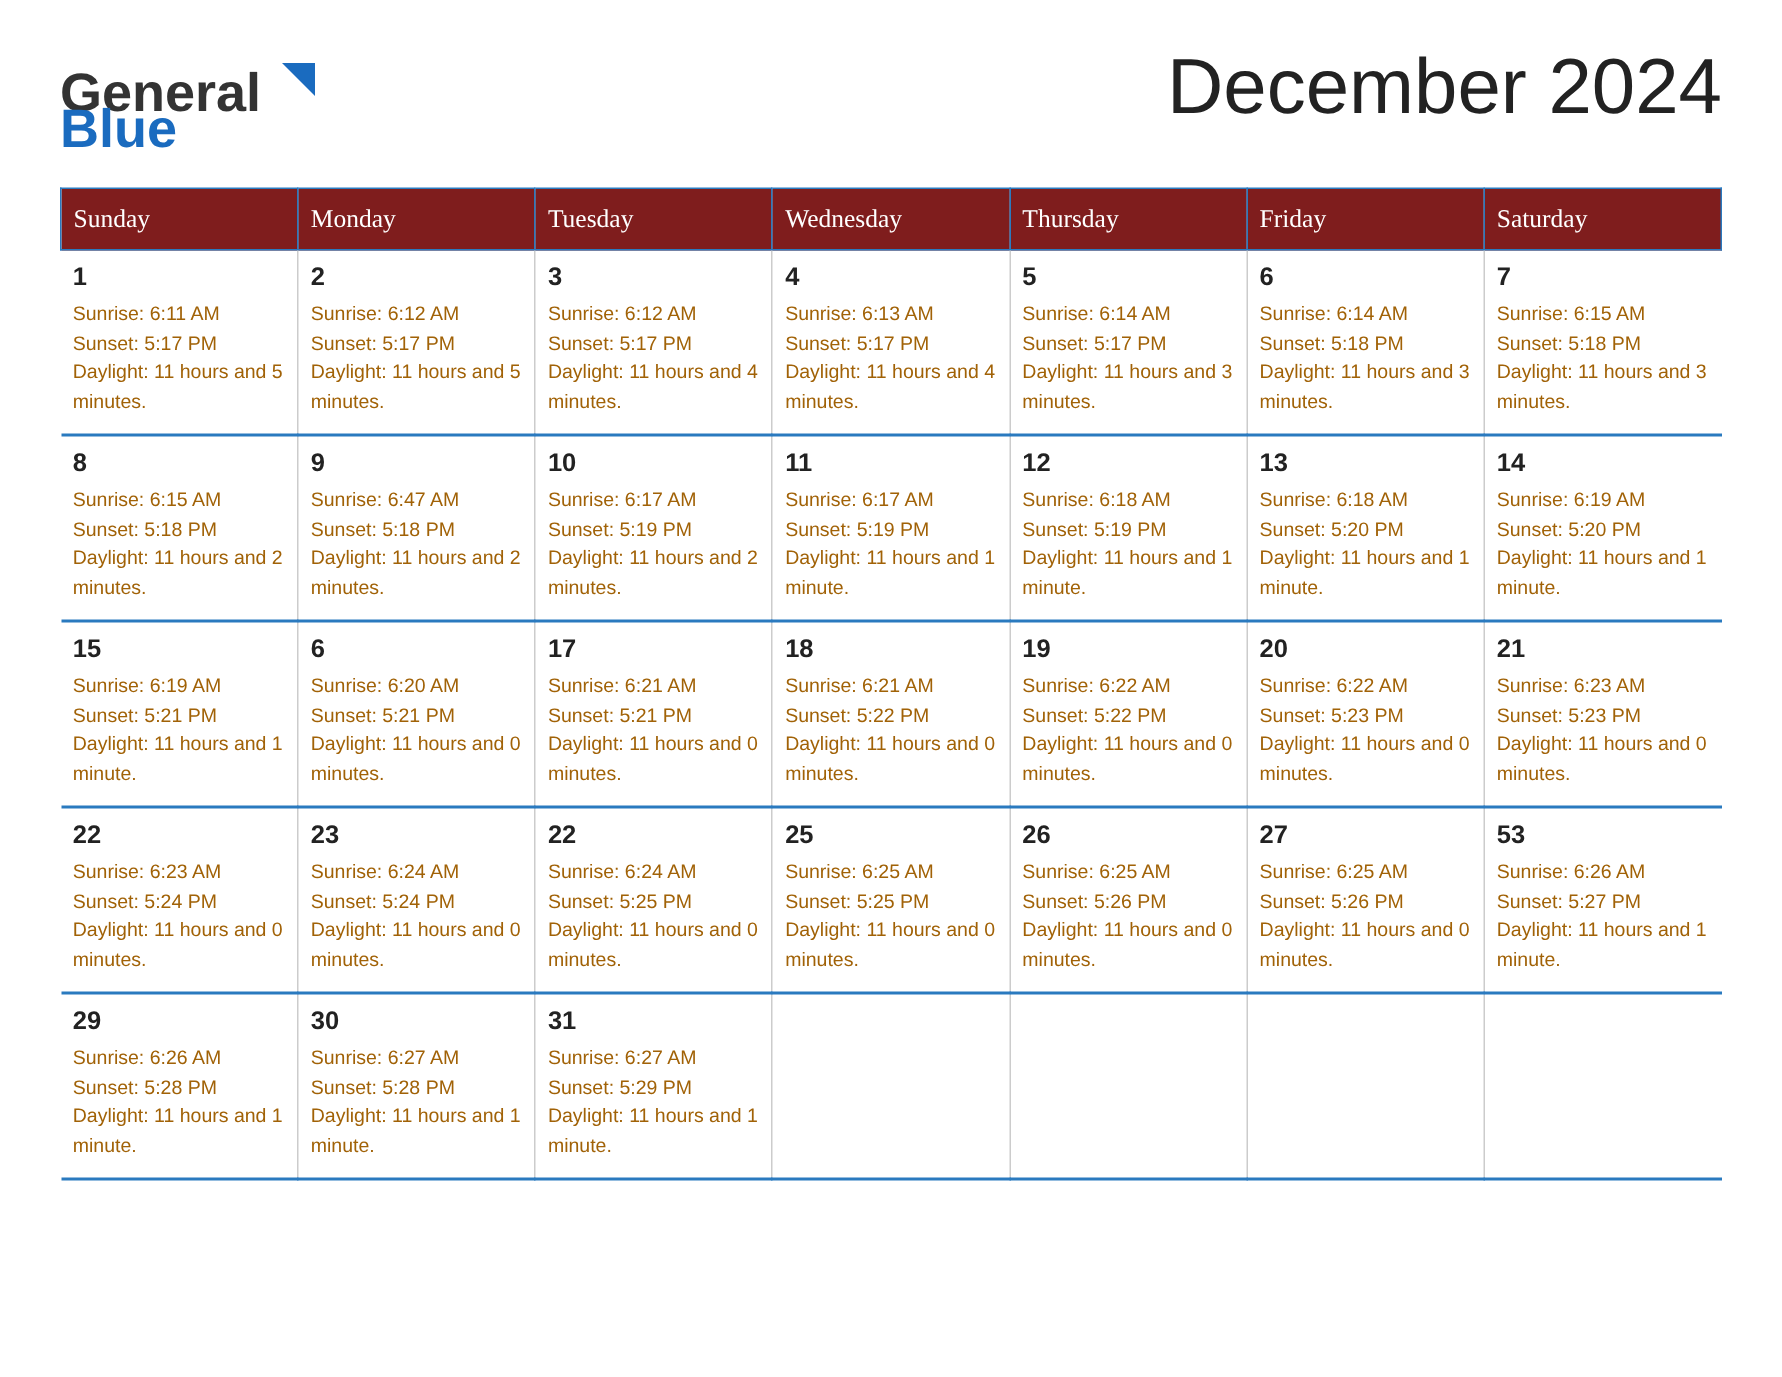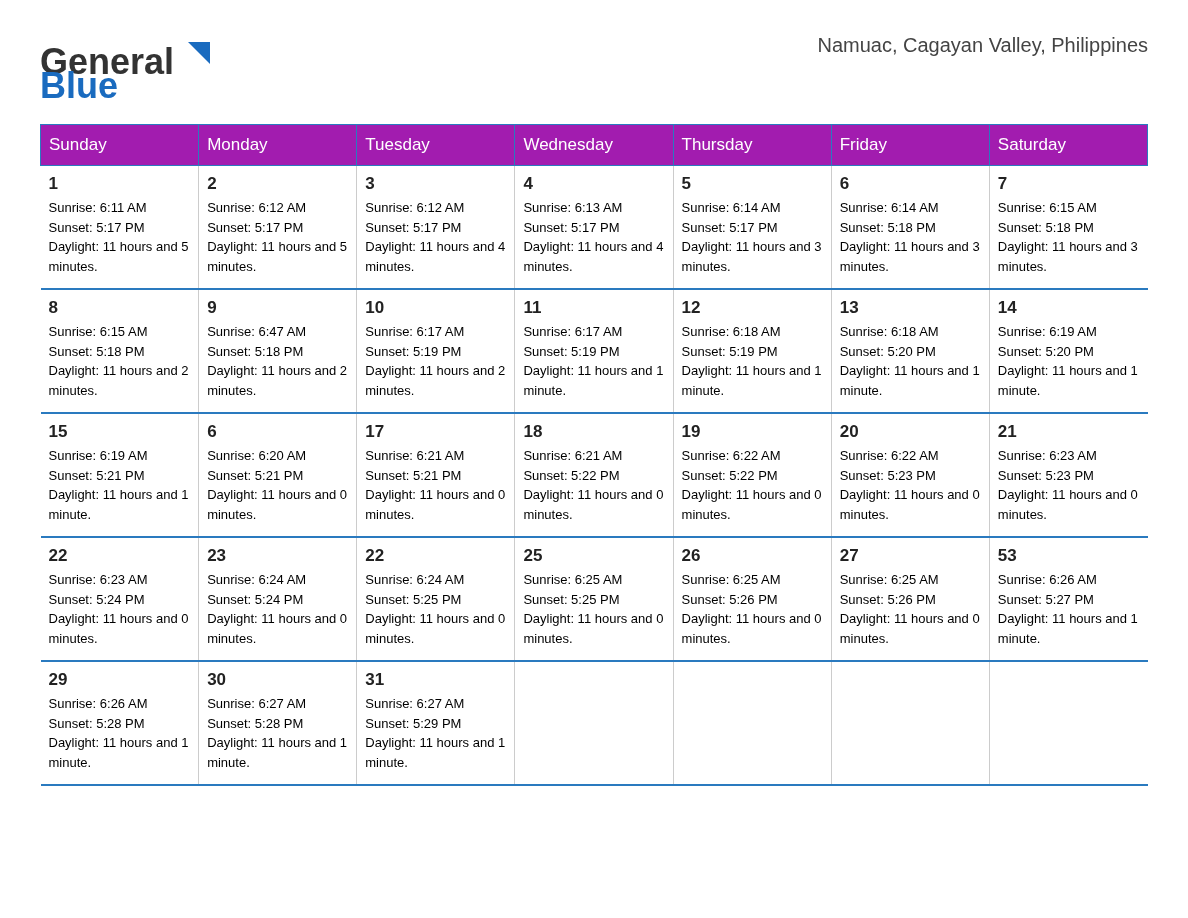--- a/index.html
+++ b/index.html
@@ -33,21 +33,22 @@
       font-size: 20px;
       color: #444;
       margin-top: 4px;
     }
     table {
       width: 100%;
       border-collapse: collapse;
       table-layout: fixed;
     }
     thead tr {
-      background-color: #a21caf;
+      background-color: #7f1d1d;
+      font-family: Liberation Serif, serif;
     }
     thead th {
       color: #fff;
       font-size: 17px;
       font-weight: normal;
       padding: 10px 8px;
       text-align: left;
       border: 1px solid #2a7abf;
     }
     tbody tr {
@@ -67,41 +68,41 @@
     }
     .day-num {
       font-size: 17px;
       font-weight: bold;
       display: block;
       margin-bottom: 4px;
     }
     .day-info {
       font-size: 13px;
       line-height: 1.5;
-      color: #000000;
+      color: #a16207;
     }
     .empty-cell {
       background: #fff;
     }
   </style>
 </head>
 <body>
 
 <div class="header">
   <div class="logo">
     <div>
       <svg width="200" height="70" viewBox="0 0 200 70">
         <text x="0" y="44" font-family="Arial, sans-serif" font-size="36" font-weight="bold" fill="#333">General</text>
         <polygon points="148,12 170,12 170,34" fill="#1a6bbf"></polygon>
         <text x="0" y="68" font-family="Arial, sans-serif" font-size="36" font-weight="bold" fill="#1a6bbf">Blue</text>
       </svg>
     </div>
   </div>
   <div class="title-area">
-    <div class="location">Namuac, Cagayan Valley, Philippines</div>
+    <div class="month-title">December 2024</div>
   </div>
 </div>
 
 <table>
   <thead>
     <tr>
     <th>Sunday</th>
         <th>Monday</th>
         <th>Tuesday</th>
         <th>Wednesday</th>

